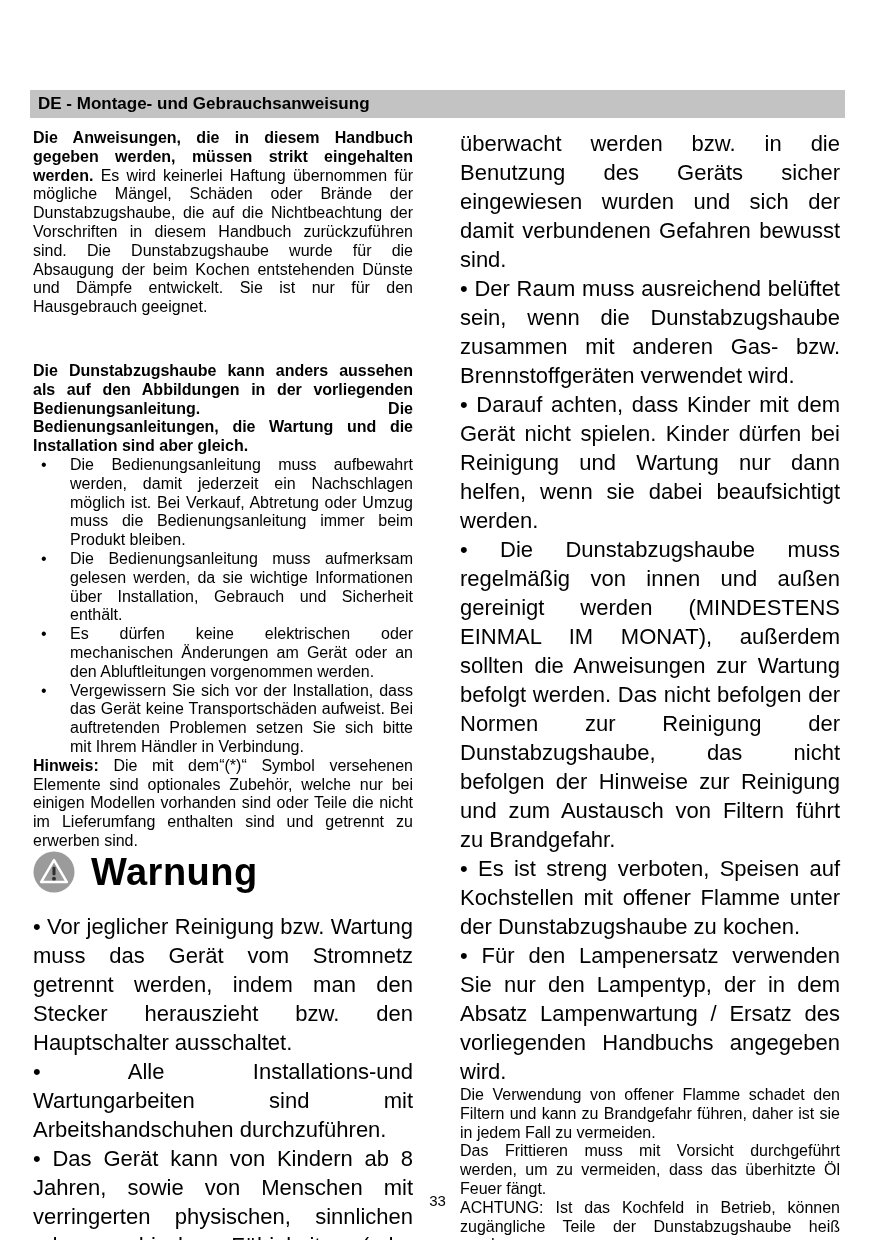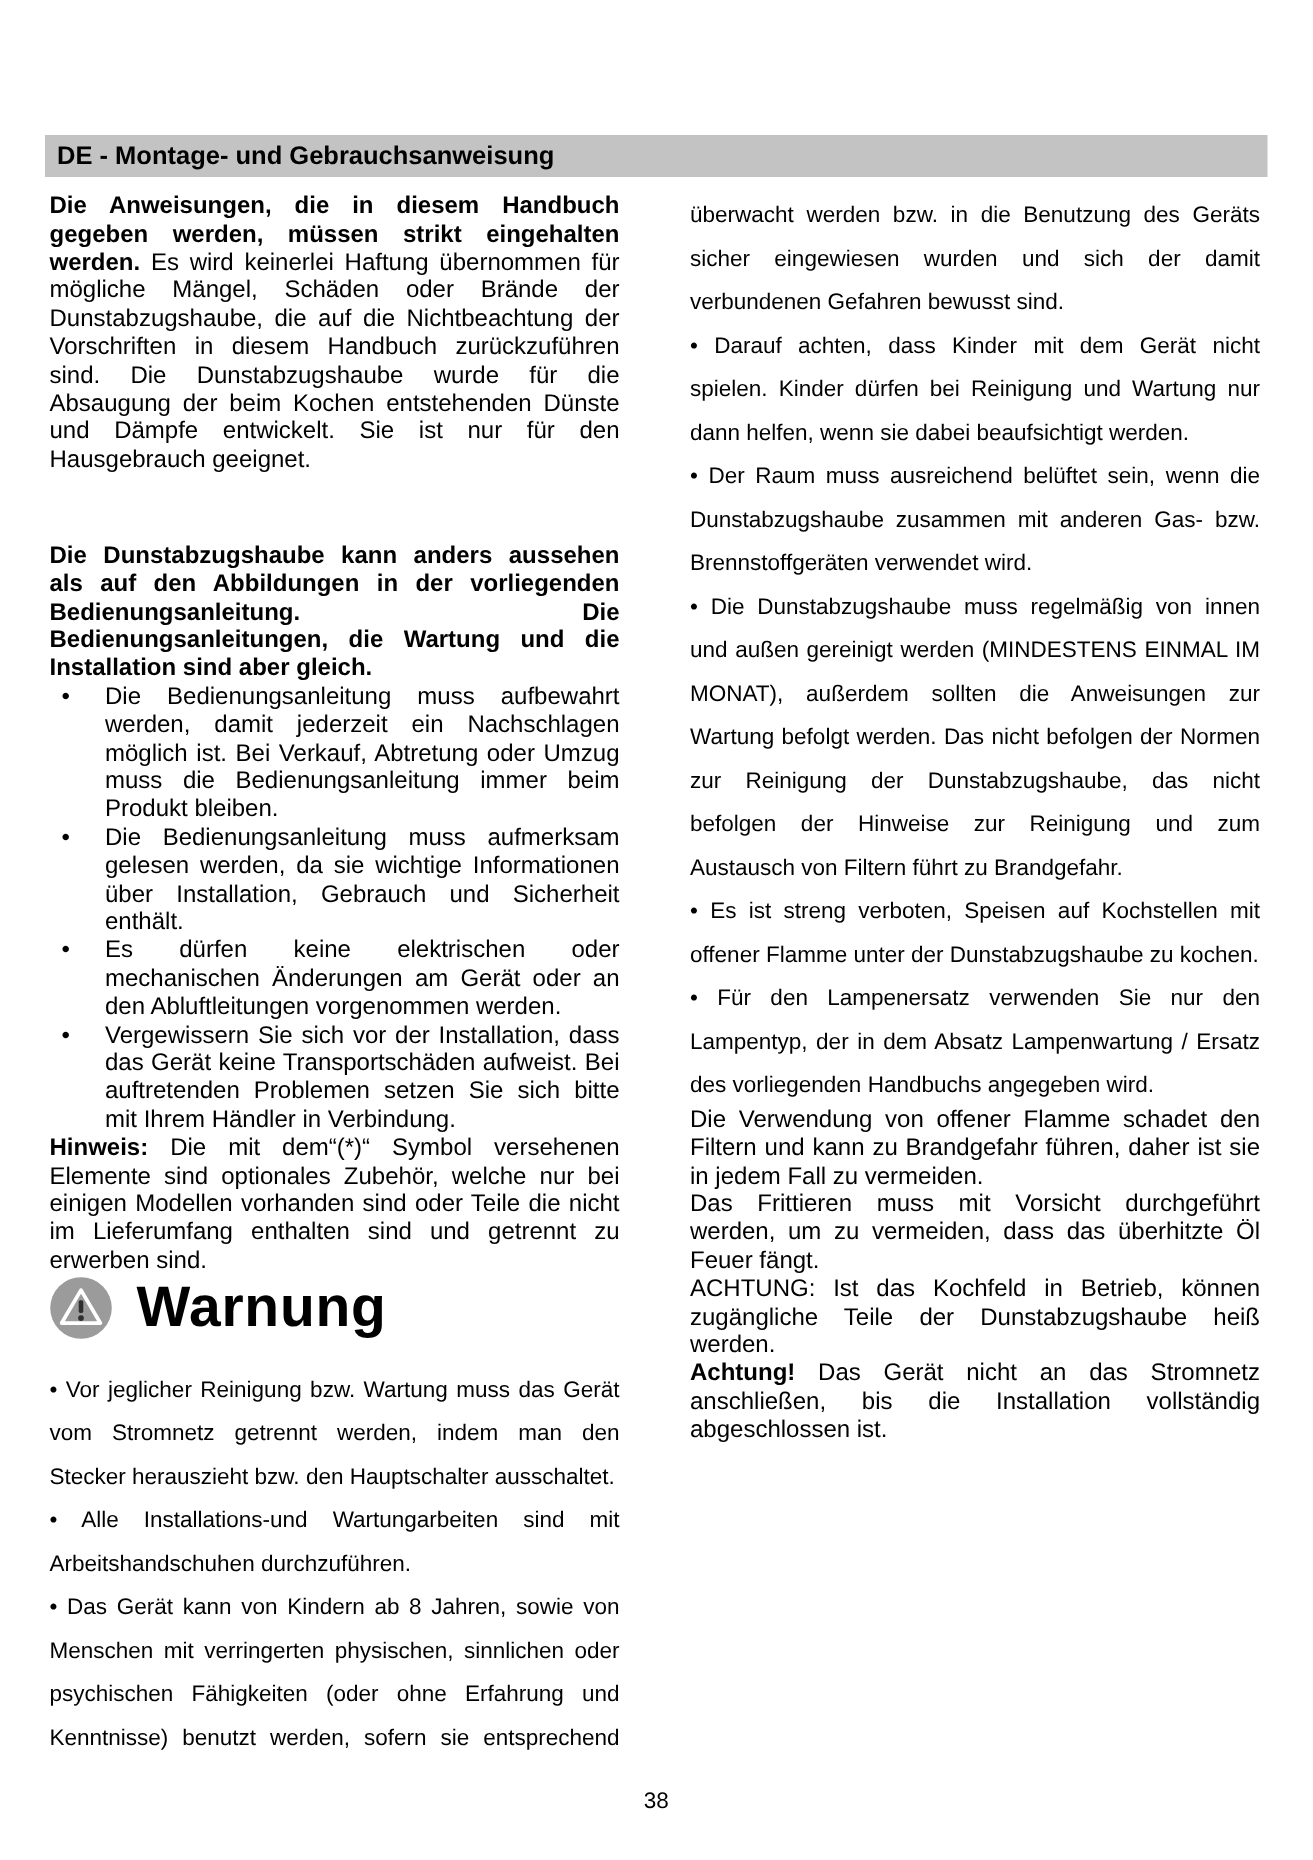--- a/index.html
+++ b/index.html
@@ -76,21 +76,21 @@
     height: 42px;
     display: inline-block;
     flex: 0 0 auto;
   }
   .warn-title {
     font-size: 38px;
     font-weight: bold;
     letter-spacing: 0.5px;
   }
   .large {
-    font-size: 15px;
+    font-size: 22px;
     line-height: 29px;
     text-align: justify;
   }
   .stretch-last {
     text-align-last: justify;
   }
   .page-number {
     position: absolute;
     top: 1192px;
     left: 0;
@@ -151,29 +151,29 @@
 
       <p class="large">• Vor jeglicher Reinigung bzw. Wartung muss das Gerät vom Stromnetz getrennt werden, indem man den Stecker herauszieht bzw. den Hauptschalter ausschaltet.</p>
       <p class="large">• Alle Installations-und Wartungarbeiten sind mit Arbeitshandschuhen durchzuführen.</p>
       <p class="large stretch-last">• Das Gerät kann von Kindern ab 8 Jahren, sowie von Menschen mit verringerten physischen, sinnlichen oder psychischen Fähigkeiten (oder ohne Erfahrung und Kenntnisse) benutzt werden, sofern sie entsprechend</p>
 
     </div>
 
     <div class="col">
 
       <p class="large">überwacht werden bzw. in die Benutzung des Geräts sicher eingewiesen wurden und sich der damit verbundenen Gefahren bewusst sind.</p>
+      <p class="large">• Der Raum muss ausreichend belüftet sein, wenn die Dunstabzugshaube zusammen mit anderen Gas- bzw. Brennstoffgeräten verwendet wird.</p>
       <p class="large">• Darauf achten, dass Kinder mit dem Gerät nicht spielen. Kinder dürfen bei Reinigung und Wartung nur dann helfen, wenn sie dabei beaufsichtigt werden.</p>
-      <p class="large">• Der Raum muss ausreichend belüftet sein, wenn die Dunstabzugshaube zusammen mit anderen Gas- bzw. Brennstoffgeräten verwendet wird.</p>
       <p class="large">• Die Dunstabzugshaube muss regelmäßig von innen und außen gereinigt werden (MINDESTENS EINMAL IM MONAT), außerdem sollten die Anweisungen zur Wartung befolgt werden. Das nicht befolgen der Normen zur Reinigung der Dunstabzugshaube, das nicht befolgen der Hinweise zur Reinigung und zum Austausch von Filtern führt zu Brandgefahr.</p>
       <p class="large">• Es ist streng verboten, Speisen auf Kochstellen mit offener Flamme unter der Dunstabzugshaube zu kochen.</p>
       <p class="large">• Für den Lampenersatz verwenden Sie nur den Lampentyp, der in dem Absatz Lampenwartung / Ersatz des vorliegenden Handbuchs angegeben wird.</p>
 
       <p class="small">Die Verwendung von offener Flamme schadet den Filtern und kann zu Brandgefahr führen, daher ist sie in jedem Fall zu vermeiden.</p>
       <p class="small">Das Frittieren muss mit Vorsicht durchgeführt werden, um zu vermeiden, dass das überhitzte Öl Feuer fängt.</p>
       <p class="small">ACHTUNG: Ist das Kochfeld in Betrieb, können zugängliche Teile der Dunstabzugshaube heiß werden.</p>
       <p class="small"><b>Achtung!</b><span> Das Gerät nicht an das Stromnetz anschließen, bis die Installation vollständig abgeschlossen ist.</span></p>
 
     </div>
   </div>
 
-  <div class="page-number">38</div>
+  <div class="page-number">33</div>
 
 </div>
 
 </body></html>

